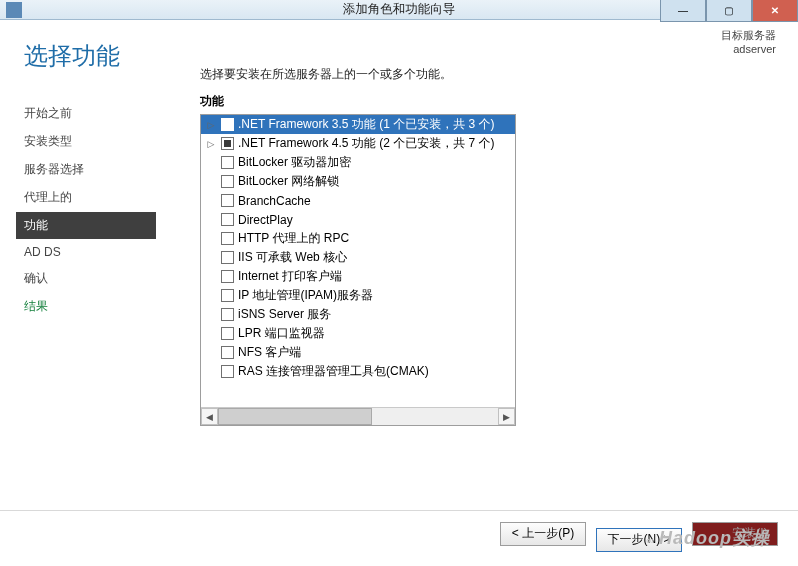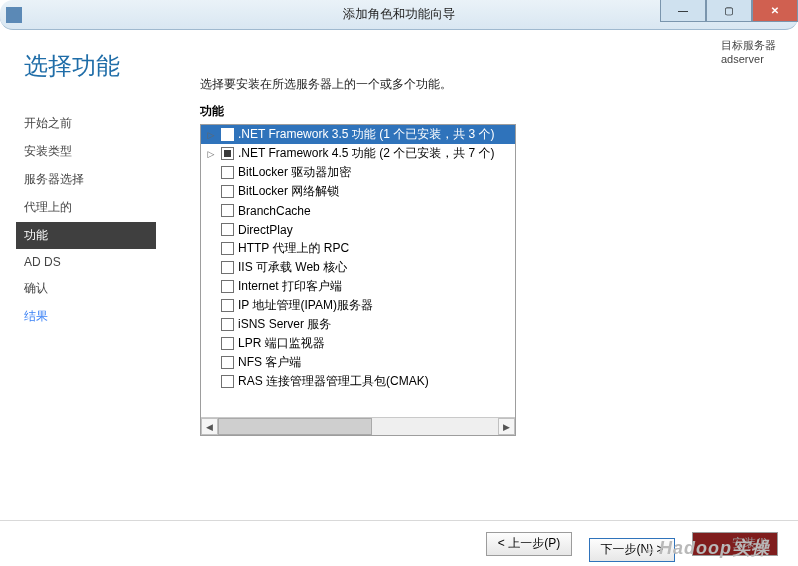--- a/index.html
+++ b/index.html
@@ -5,27 +5,26 @@
   * { box-sizing: border-box; margin: 0; padding: 0; }
   body {
     font-family: "Microsoft YaHei", "Segoe UI", sans-serif;
     font-size: 12px;
     background: #fff;
     width: 798px;
     height: 566px;
     overflow: hidden;
   }
   .titlebar {
-    height: 30px;
+    height: 20px;
     background: linear-gradient(#eaf2f8,#d9e7f2);
     border-bottom: 1px solid #9fb9cf;
     display: flex;
     align-items: center;
     position: relative;
-    border-radius: 13px;
   }
   .titlebar .app-icon {
     width: 16px; height: 16px; margin: 0 6px;
     background: #5b89b6; display:inline-block;
   }
   .titlebar .title {
     position:absolute; left:0; right:0; text-align:center;
     color:#222; font-size:12.5px;
   }
   .win-controls { position:absolute; right:0; top:0; display:flex; }
@@ -34,23 +33,23 @@
     display:flex; align-items:center; justify-content:center;
     font-family: "Segoe UI Symbol", sans-serif; font-size:10px;
   }
   .win-min,.win-max{ background:#cfe1ef; }
   .win-close{ background:#d06050; color:#fff; font-weight:bold;}
   .content { display:flex; height:calc(566px - 30px - 46px); }
   .left-area { width:200px; padding:20px 0 0 24px; }
   .page-heading { font-size:24px; color:#1f6da8; font-weight:400; margin-bottom:28px; }
   .nav-item { font-size:12px; color:#444; padding:5px 8px; margin:1px 0 1px -8px; cursor:pointer; }
   .nav-item.active { background:#3f3f3f; color:#fff; width:140px; }
-  .nav-item.disabled { color:#3b82f6; }
+  .nav-item.disabled { color:#15803d; }
   .right-area { flex:1; padding:18px 22px 0 0; position:relative; }
-  .target-label { position:absolute; right:22px; top:8px; font-size:11px; color:#444;}
+  .target-label { position:absolute; right:22px; top:8px; text-align:right; font-size:11px; color:#444;}
   .target-label .name { color:#444; }
   .instr { font-size:12px; color:#222; margin:28px 0 10px 0;}
   .panes { display:flex; gap:14px; }
   .features-pane { width:316px; }
   .desc-pane { flex:1; }
   .pane-label { font-weight:bold; font-size:12px; margin-bottom:4px; }
   .listbox {
     border:1px solid #9d9d9d; height:312px; background:#fff;
     display:flex; flex-direction:column;
   }
@@ -86,21 +85,21 @@
     position:absolute;left:0;top:0;height:100%;width:55%;
     background:#cfcfcf;border:1px solid #a9a9a9;
   }
   .descbox {
     border:1px dashed #bdbdbd; padding:8px 10px; height:312px;
     font-size:12px; color:#333; line-height:1.55;
   }
   .footer {
     height:46px; border-top:1px solid #d9d9d9;
     display:flex; align-items:center; justify-content:flex-end;
-    padding-right:20px; gap:17px; background:#fff;
+    padding-right:20px; gap:10px; background:#fff;
     position:relative;
   }
   .btn {
     min-width:86px; height:24px; border:1px solid #9c9c9c;
     background:linear-gradient(#fdfdfd,#e7e7e7);
     font-size:12px; display:flex; align-items:center; justify-content:center;
     cursor:pointer;
   }
   .btn.default{ border:1.5px solid #2f73bb;margin-top:12px; }
   .btn.disabled{ color:#9a9a9a; background:#7f1d1d; cursor:default;padding-left:30px; }

